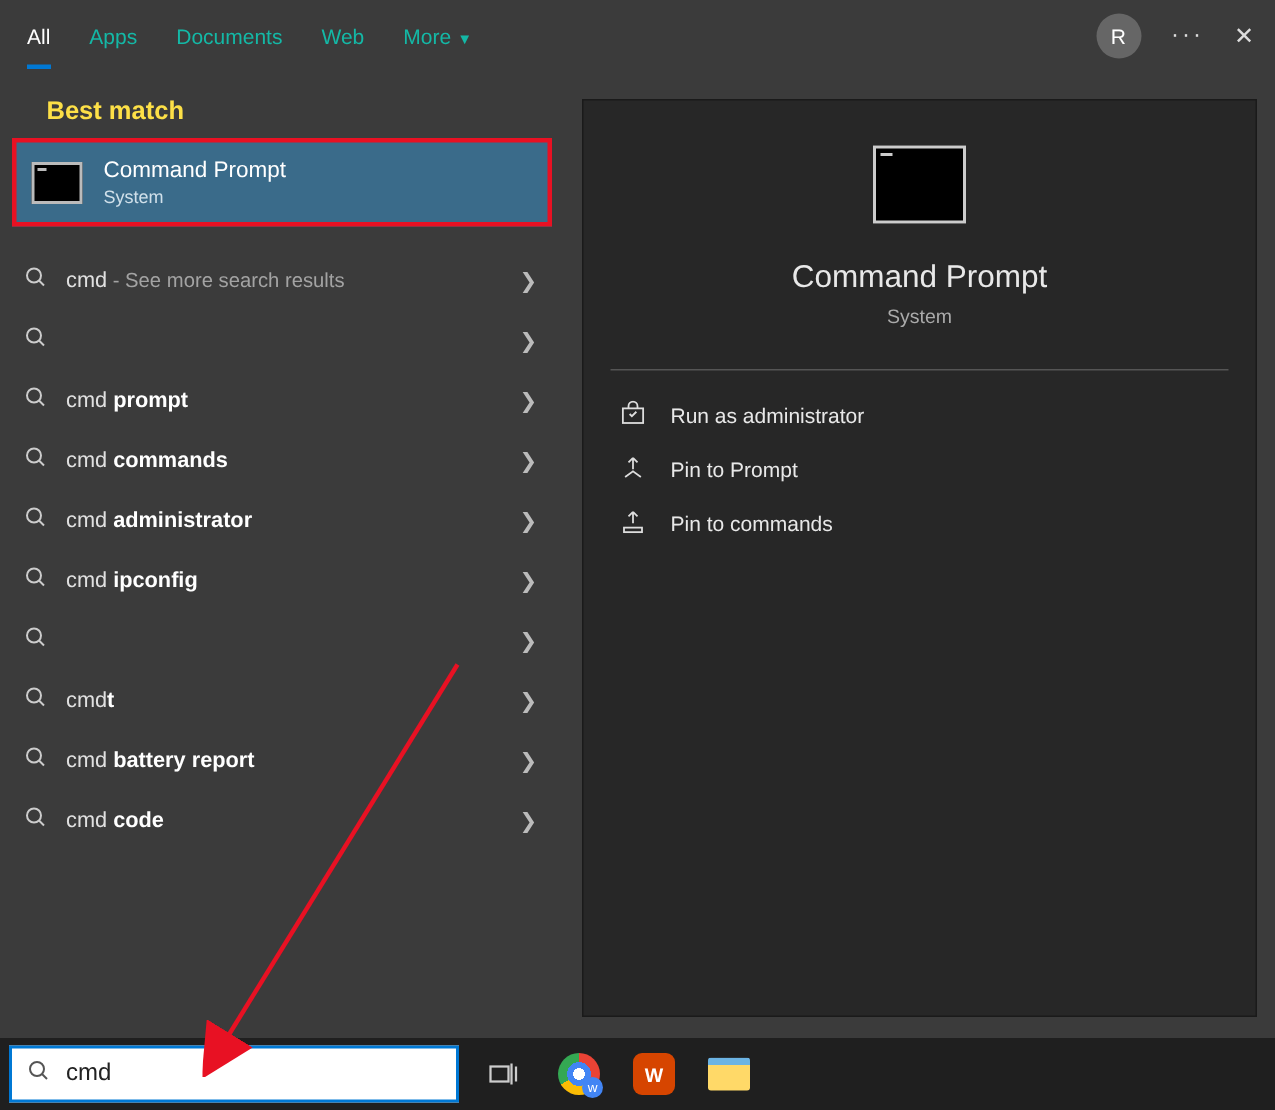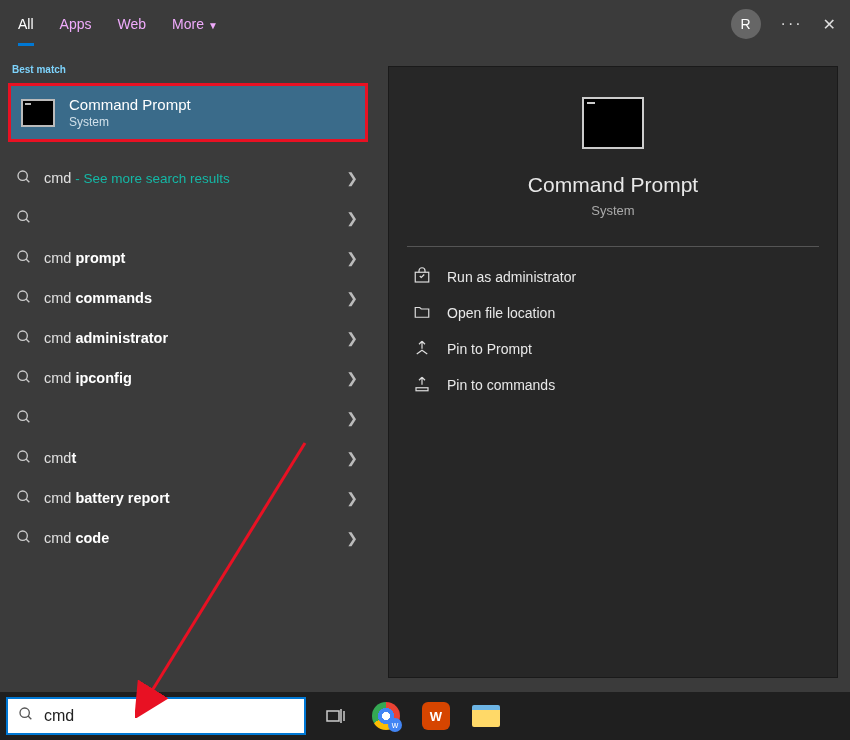--- a/index.html
+++ b/index.html
@@ -1,47 +1,47 @@
 <!DOCTYPE html>
 <html><head>
 <meta charset="utf-8">
 <style>
   * { margin: 0; padding: 0; box-sizing: border-box; font-family: 'Segoe UI', sans-serif; }
   body { background: #1e1e1e; width: 850px; height: 740px; overflow: hidden; position: relative; }
 
   
   .tabs-bar { height: 48px; background: #3b3b3b; display: flex; align-items: center; padding: 0 18px; color: #ddd; font-size: 14px; position: relative; }
   .tabs { display: flex; gap: 26px; align-items: center; }
-  .tab { cursor: pointer; padding: 14px 0; color: #f0abfc; }
+  .tab { cursor: pointer; padding: 14px 0; color: #14b8a6; }
   .tab.active { color: #fff; border-bottom: 3px solid #0078d4; padding-bottom: 11px; }
   .more-chev { font-size: 10px; margin-left: 4px; }
   .top-right { position: absolute; right: 14px; top: 0; height: 48px; display: flex; align-items: center; gap: 20px; }
   .avatar { width: 30px; height: 30px; border-radius: 50%; background: #666; color: #fff; display: flex; align-items: center; justify-content: center; font-size: 14px; }
   .dots { color: #ddd; font-size: 16px; letter-spacing: 2px; cursor: pointer; }
   .close-x { color: #ddd; font-size: 16px; cursor: pointer; }
 
   
   .main { display: flex; height: 644px; background: #3b3b3b; }
   .left { width: 376px; padding: 10px 8px 0 8px; color: #fff; }
   .right { flex: 1; padding: 18px 12px 0 12px; }
 
-  .section-title { font-size: 10px; font-weight: 600; padding: 6px 4px 8px 4px; color: #7dd3fc; }
+  .section-title { font-size: 17px; font-weight: 600; padding: 6px 4px 8px 4px; color: #fde047; margin-left: 19px; }
 
   .best-match { display: flex; align-items: center; gap: 14px; background: #3a6b8a; padding: 10px 10px; border: 3px solid #e81123; margin-bottom: 16px; }
   .bm-icon { width: 34px; height: 28px; background: #000; border: 2px solid #bbb; position: relative; }
   .bm-icon::before { content: ""; position: absolute; left: 2px; top: 2px; width: 6px; height: 2px; background: #bbb; }
   .bm-text .t1 { font-size: 15px; color: #fff; }
   .bm-text .t2 { font-size: 12px; color: #d0e0ea; margin-top: 2px; }
 
   .list-item { display: flex; align-items: center; height: 40px; padding: 0 8px; color: #e8e8e8; font-size: 14.5px; cursor: pointer; position: relative; }
   .list-item .search-ico { margin-right: 12px; }
   .list-item .chev { position: absolute; right: 10px; color: #bbb; font-size: 14px; }
   .list-item .prefix { color: #e0e0e0; }
   .list-item b { font-weight: 600; color: #fff; }
-  .sub { color: #14b8a6; font-size: 13.5px; }
+  .sub { color: #a3a3a3; font-size: 13.5px; }
 
   .preview-panel { background: #272727; height: 612px; border: 1px solid #1a1a1a; padding: 30px 18px 0 18px; color: #e8e8e8; }
   .pv-icon-wrap { display: flex; flex-direction: column; align-items: center; }
   .pv-icon { width: 62px; height: 52px; background: #000; border: 2px solid #ccc; position: relative; }
   .pv-icon::before { content: ""; position: absolute; left: 3px; top: 3px; width: 8px; height: 2px; background: #ccc; }
   .pv-title { font-size: 21px; font-weight: 400; margin-top: 24px; }
   .pv-sub { font-size: 13px; color: #aaa; margin-top: 6px; }
   .pv-divider { border: none; border-top: 1px solid #555; margin: 28px 0 12px 0; }
   .pv-action { display: flex; align-items: center; gap: 16px; height: 36px; font-size: 14px; cursor: pointer; padding-left: 6px; }
   .pv-action svg { width: 18px; height: 18px; }
@@ -62,20 +62,21 @@
 
   .search-ico svg, .search-box svg { width: 16px; height: 16px; }
 </style>
 </head>
 <body>
 
 <div class="tabs-bar">
   <div class="tabs">
     <div class="tab active">All</div>
     <div class="tab">Apps</div>
+    <div class="tab">Documents</div>
     <div class="tab">Web</div>
     <div class="tab"><span>More</span><span class="more-chev">▼</span></div>
   </div>
   <div class="top-right">
     <div class="avatar">R</div>
     <div class="dots">···</div>
     <div class="close-x">✕</div>
   </div>
 </div>
 
@@ -184,26 +185,20 @@
           <div class="pv-action">
             <span><svg viewBox="0 0 24 24" fill="none" stroke="#ddd" stroke-width="1.6">
                 <rect x="3" y="7" width="18" height="13"></rect>
                 <path d="M9 12l2 2 4-4"></path>
                 <path d="M8 7V5a4 4 0 018 0v2"></path>
               </svg></span>
             <span>Run as administrator</span>
           </div>
           <div class="pv-action">
             <span><svg viewBox="0 0 24 24" fill="none" stroke="#ddd" stroke-width="1.6">
-                <path d="M3 6h6l2 2h10v11H3z"></path>
-              </svg></span>
-            <span>Open file location</span>
-          </div>
-          <div class="pv-action">
-            <span><svg viewBox="0 0 24 24" fill="none" stroke="#ddd" stroke-width="1.6">
                 <path d="M12 3v10M12 3l-4 4M12 3l4 4"></path>
                 <path d="M5 20l7-5 7 5"></path>
               </svg></span>
             <span>Pin to Prompt</span>
           </div>
           <div class="pv-action">
             <span><svg viewBox="0 0 24 24" fill="none" stroke="#ddd" stroke-width="1.6">
                 <path d="M12 3v10M12 3l-4 4M12 3l4 4"></path>
                 <rect x="4" y="17" width="16" height="4"></rect>
               </svg></span>

